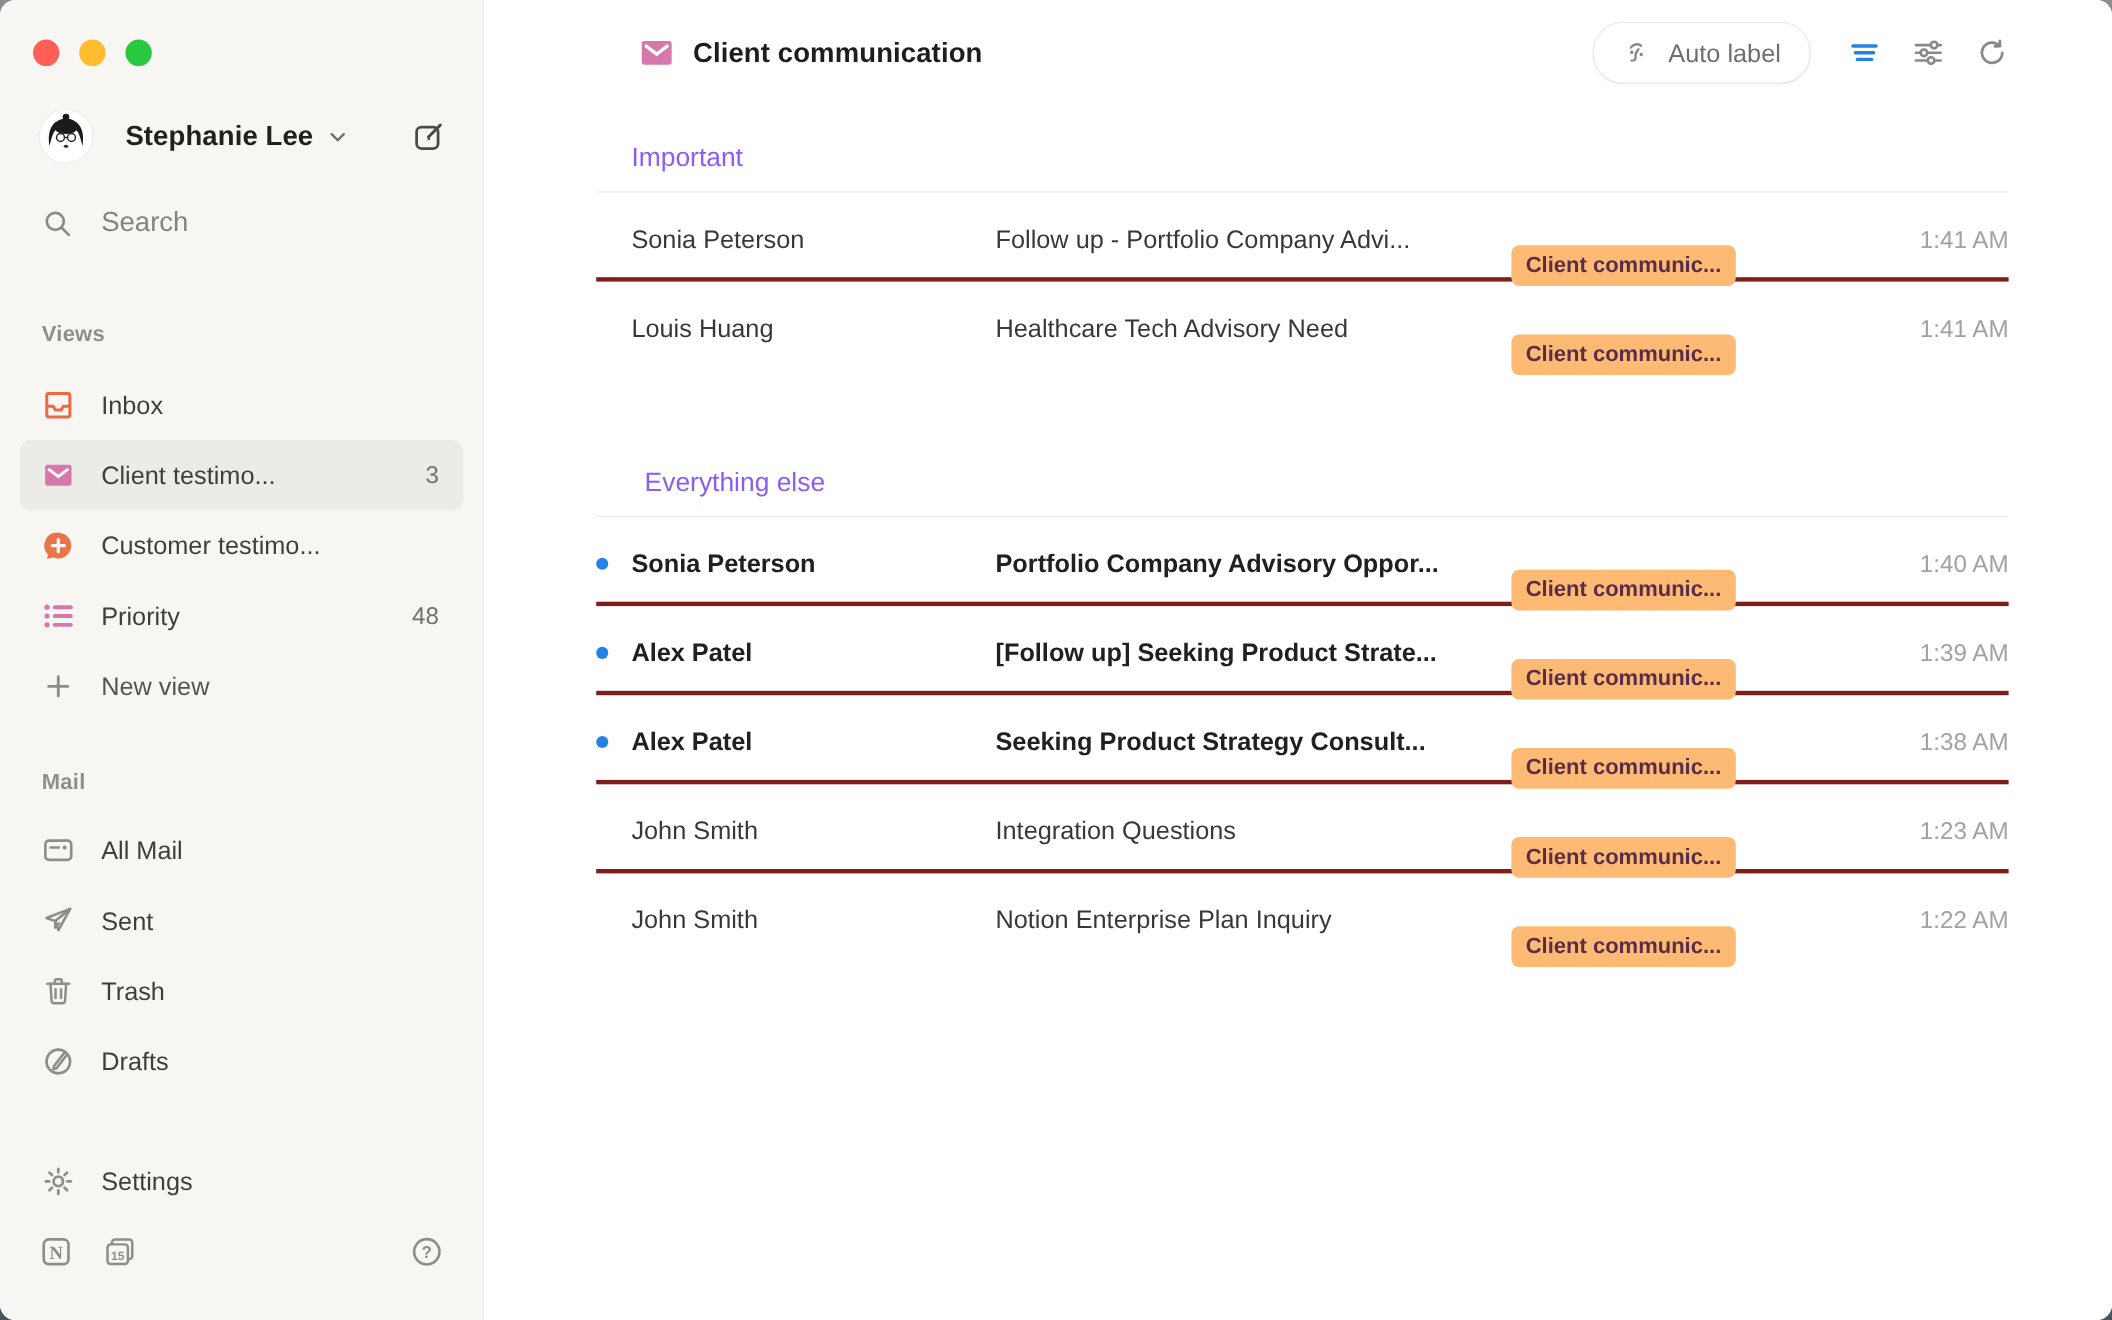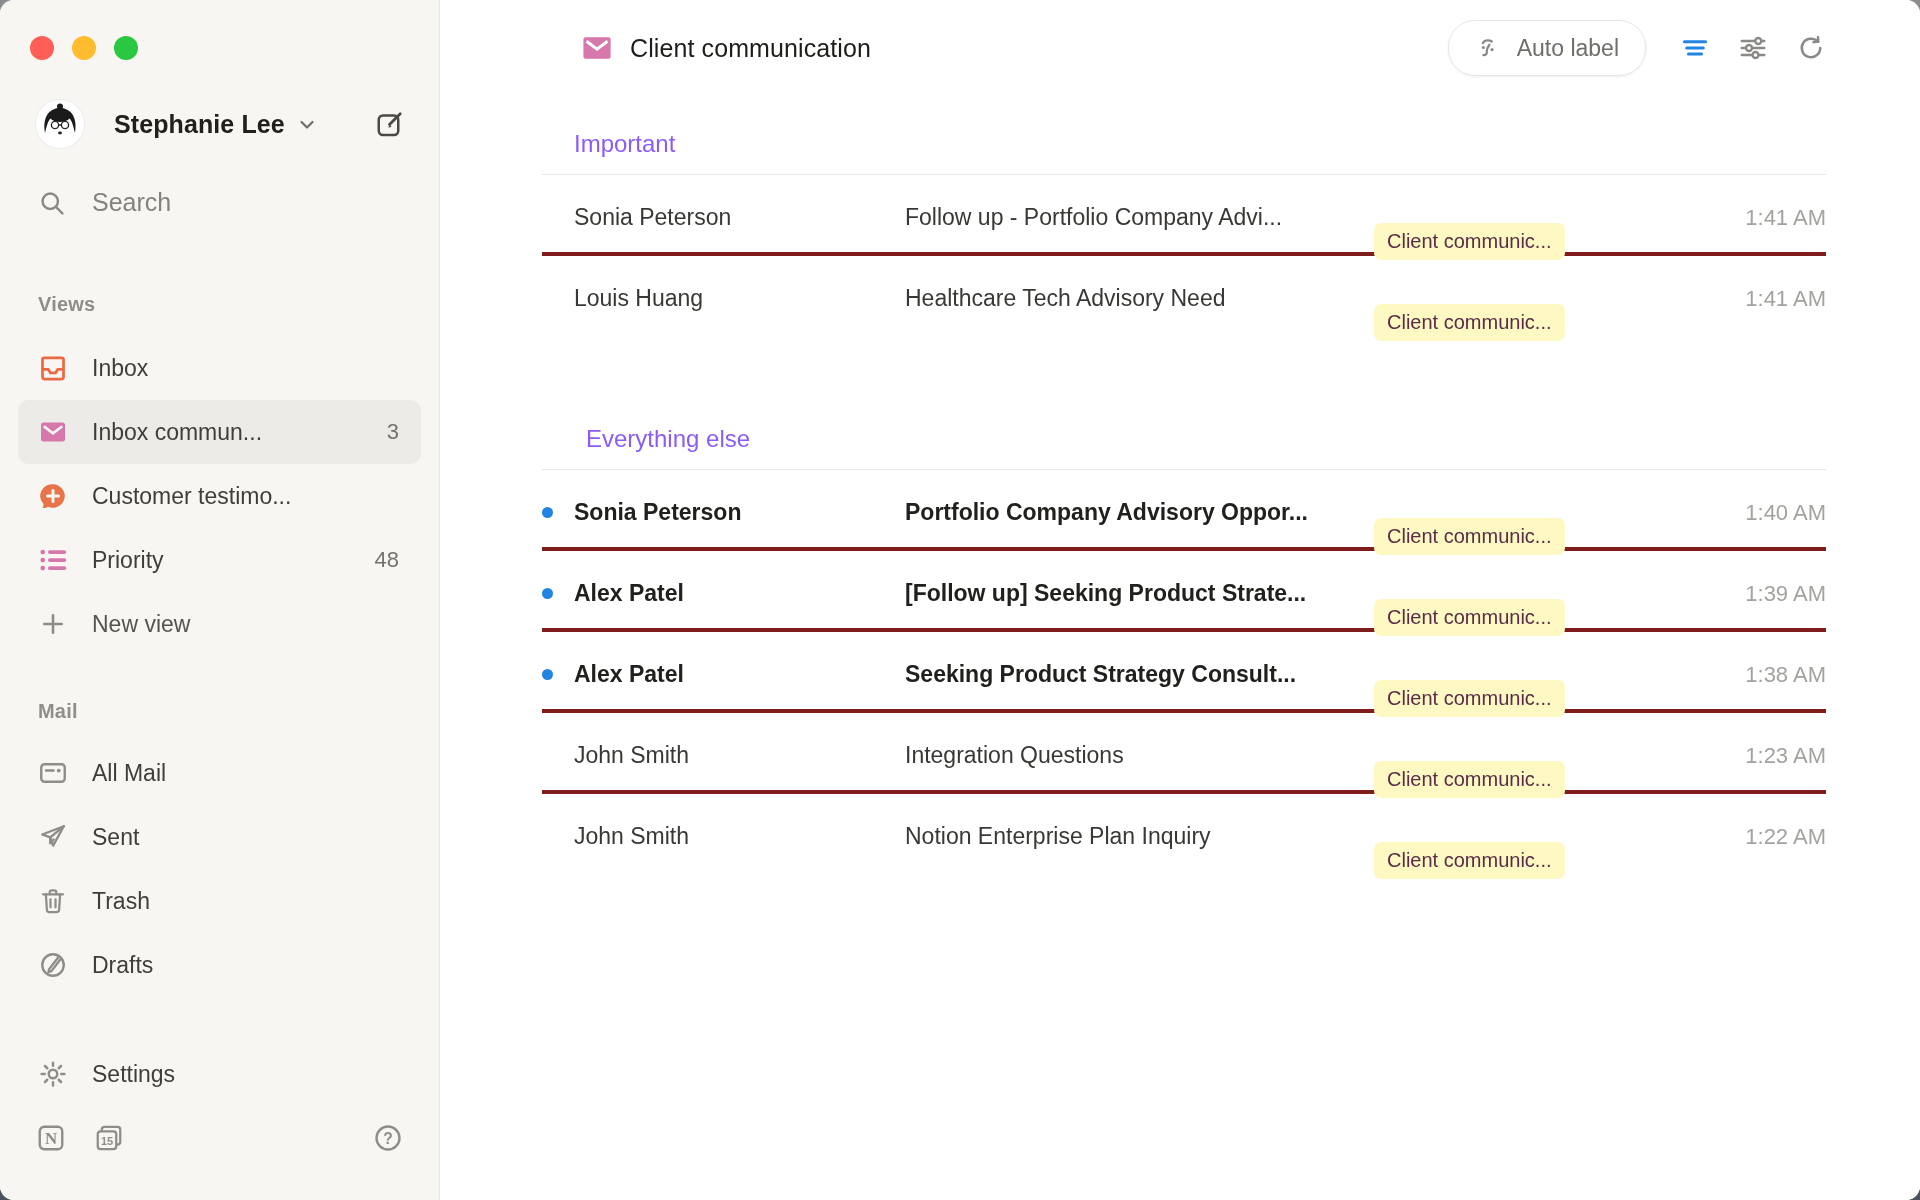--- a/index.html
+++ b/index.html
@@ -47,21 +47,21 @@
   .sidebar-spacer{flex:1;}
   .settings-nav{padding:0 18px;}
   .footer{display:flex;align-items:center;padding:0 36px 30px 36px;height:64px;color:#8E8D89;}
   .footer .gap{width:28px;}
   .footer .push{flex:1;}
 
   
   .main{flex:1;display:flex;flex-direction:column;background:#fff;box-sizing:border-box;}
   .main-header{height:96px;display:flex;align-items:center;padding:0 94px 0 140px;flex:none;}
   .title-icon{width:34px;height:34px;flex:none;display:flex;}
-  .page-title{margin-left:16px;font-size:25px;font-weight:400;color:#1E1D1A;letter-spacing:.1px;}
+  .page-title{margin-left:16px;font-size:25px;font-weight:700;color:#1E1D1A;letter-spacing:.1px;}
   .header-right{margin-left:auto;display:flex;align-items:center;}
   .auto-label-btn{
     display:flex;align-items:center;gap:14px;height:54px;padding:0 26px;
     background:#fff;border:1px solid #E8E7E3;border-radius:27px;
     box-shadow:0 1px 3px rgba(0,0,0,.06);cursor:pointer;
   }
   .auto-label-btn .txt{font-size:23px;color:#6F6E69;}
   .hicon{width:30px;height:30px;display:flex;align-items:center;justify-content:center;cursor:pointer;}
   .hicon+.hicon{margin-left:28px;}
   .auto-label-btn{margin-right:34px;}
@@ -74,22 +74,22 @@
   .row{
     display:grid;grid-template-columns:32px 331px 469px 260px 1fr;
     align-items:center;height:77px;cursor:pointer;
   }
   .dot{width:11px;height:11px;border-radius:50%;background:#2383E2;visibility:hidden;}
   .row.unread .dot{visibility:visible;}
   .sender{font-size:23px;color:#3A3834;white-space:nowrap;overflow:hidden;}
   .subject{font-size:23px;color:#3A3834;white-space:nowrap;overflow:hidden;padding-right:16px;}
   .row.unread .sender,.row.unread .subject{font-weight:700;color:#21201C;}
   .badge{
-    justify-self:start;background:#fef9c3;color:#5A2C47;
-    font-size:20px;font-weight:400;border-radius:7px;padding:7px 13px;white-space:nowrap;margin-top:48px;
+    justify-self:start;background:#fdba74;color:#5A2C47;
+    font-size:20px;font-weight:700;border-radius:7px;padding:7px 13px;white-space:nowrap;margin-top:48px;
   }
   .time{justify-self:end;font-size:22px;color:#A3A29D;white-space:nowrap;}
   svg{display:block;}
 </style>
 </head>
 <body>
 
 <div class="window">
 
   <div class="sidebar">
@@ -148,21 +148,21 @@
         <span>Inbox</span>
       </div>
 
       <div class="nav-item selected">
         <span class="nicon">
           <svg viewBox="0 0 24 24" width="30" height="30">
             <rect x="2.4" y="4.4" width="19.2" height="15.2" rx="2" fill="#D678AC"></rect>
             <path d="M4.6 7.4l7.4 5.6 7.4-5.6" fill="none" stroke="#F7F6F3" stroke-width="2.2"></path>
           </svg>
         </span>
-        <span>Inbox commun...</span>
+        <span>Client testimo...</span>
         <span class="count">3</span>
       </div>
 
       <div class="nav-item">
         <span class="nicon">
           <svg viewBox="0 0 24 24" width="30" height="30">
             <path d="M12 2.6a9.4 9.4 0 1 1-4 17.9c-.9.6-2.5 1.1-4.4 1 .7-1 .9-2.1.8-3.1A9.4 9.4 0 0 1 12 2.6z" fill="#E8744A"></path>
             <path d="M12 7.6v8.8M7.6 12h8.8" stroke="#F7F6F3" stroke-width="2.4" stroke-linecap="round"></path>
           </svg>
         </span>

